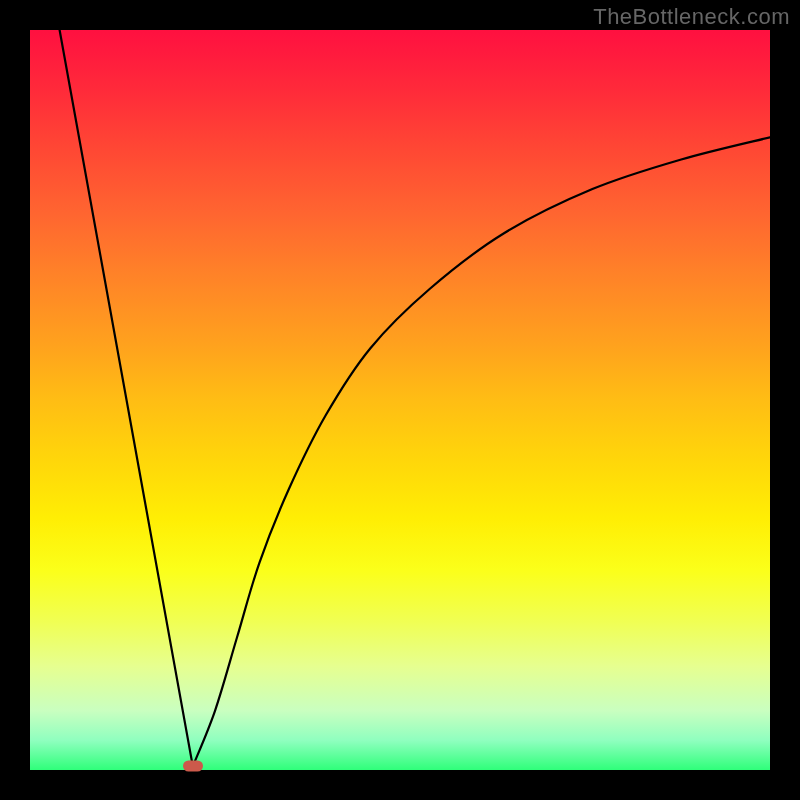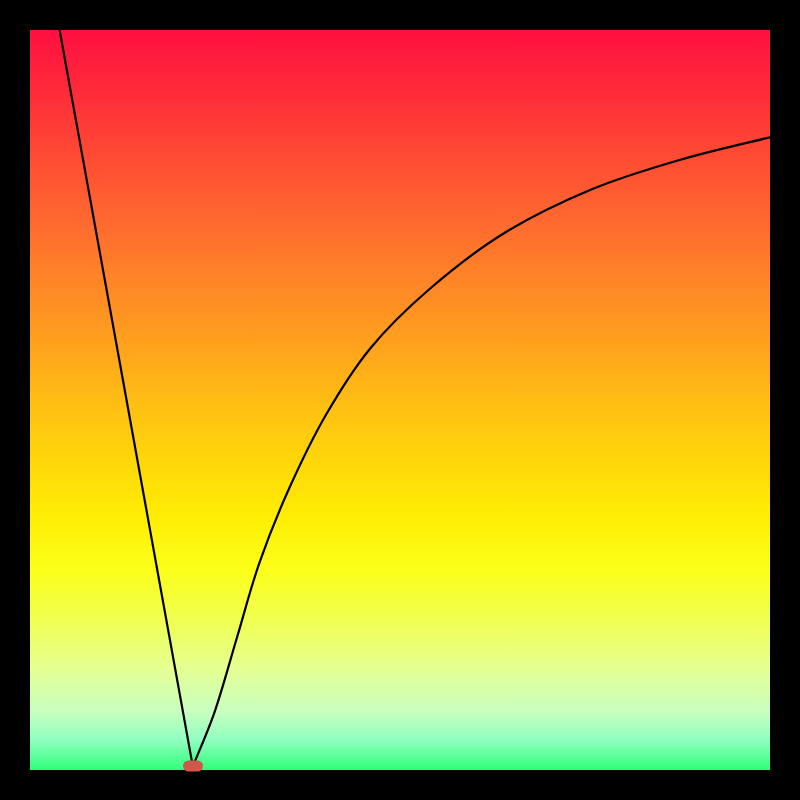--- a/index.html
+++ b/index.html
@@ -66,20 +66,21 @@
     background: #cc5a4b;
     border-radius: 6px;
     transform: translate(-50%, -50%);
   }
 </style>
 </head>
 <body>
 
 <div class="frame">
 
+  <div class="watermark">TheBottleneck.com</div>
 
   <div class="plot">
 
     <svg class="curve" viewBox="0 0 740 740" preserveAspectRatio="none">
       <path d="M 29.6 0 L 162.8 736.3 C 166.5 727.05 177.6 702.3833333333333 185 680.8 C 192.4 659.2166666666666 199.8 631.4666666666666 207.20000000000002 606.8 C 214.60000000000002 582.1333333333333 220.76666666666668 557.4666666666666 229.4 532.8 C 238.03333333333333 508.1333333333333 247.9 483.4666666666667 259 458.8 C 270.1 434.1333333333333 282.43333333333334 408.23333333333335 296 384.8 C 309.56666666666666 361.3666666666667 323.1333333333334 339.16666666666674 340.40000000000003 318.20000000000005 C 357.6666666666667 297.23333333333335 377.40000000000003 278.1166666666667 399.6 259 C 421.8 239.88333333333333 446.4666666666667 220.15 473.6 203.5 C 500.73333333333335 186.85 532.8 171.43333333333337 562.4 159.10000000000002 C 592 146.76666666666668 621.6 138.13333333333333 651.2 129.5 C 680.8000000000001 120.86666666666667 725.2 111.00000000000006 740 107.30000000000007 " fill="none" stroke="#000" stroke-width="2.2" stroke-linejoin="round" stroke-linecap="round"></path>
     </svg>
 
     <div class="marker" style="left: 162.8px; top: 736.3px; background: rgb(204, 90, 75);"></div>
 
   </div>

